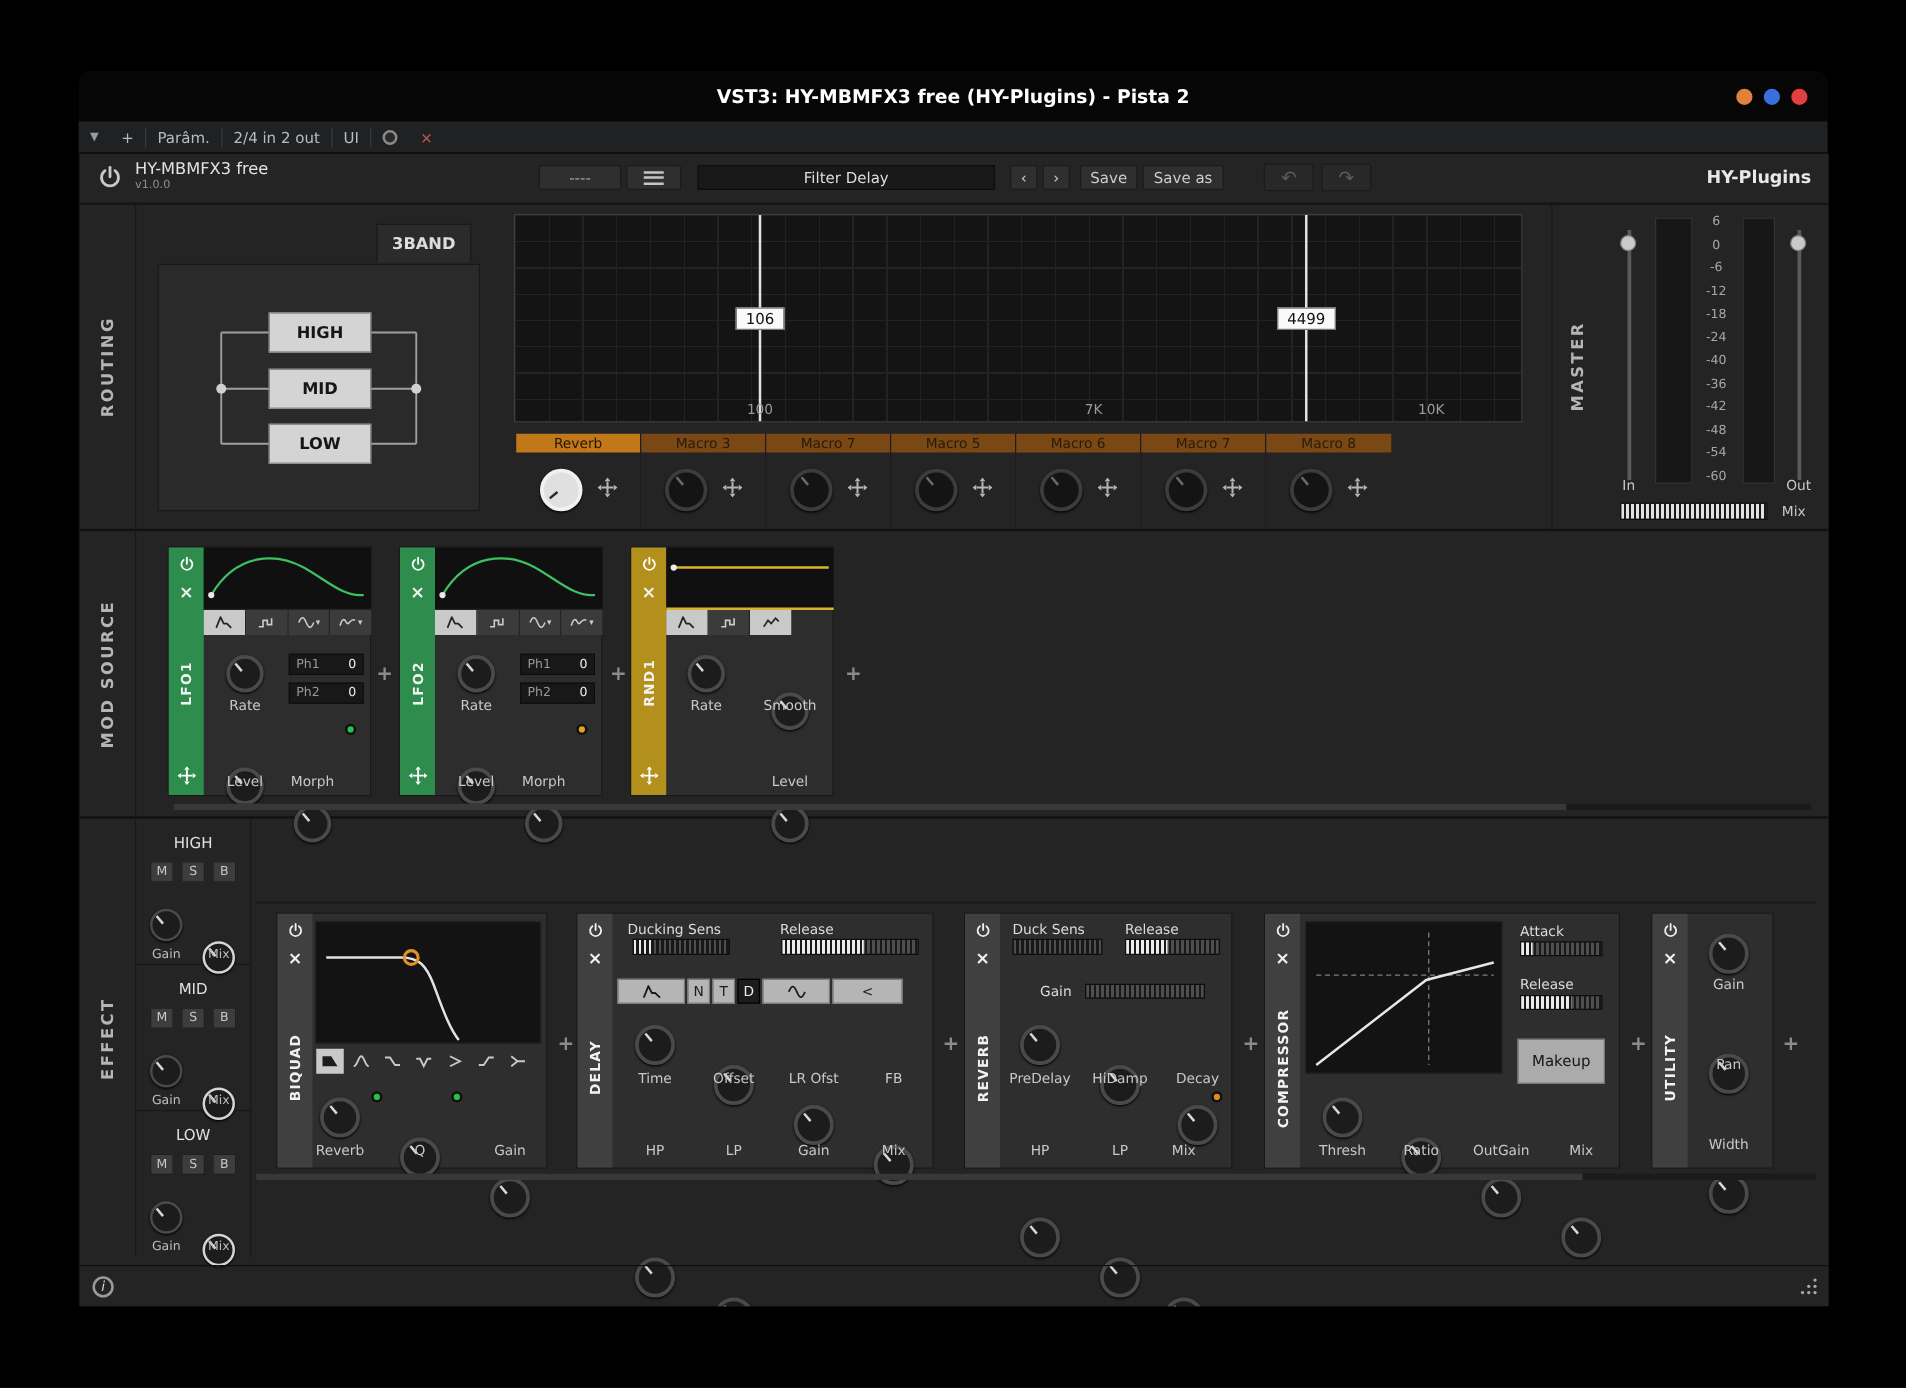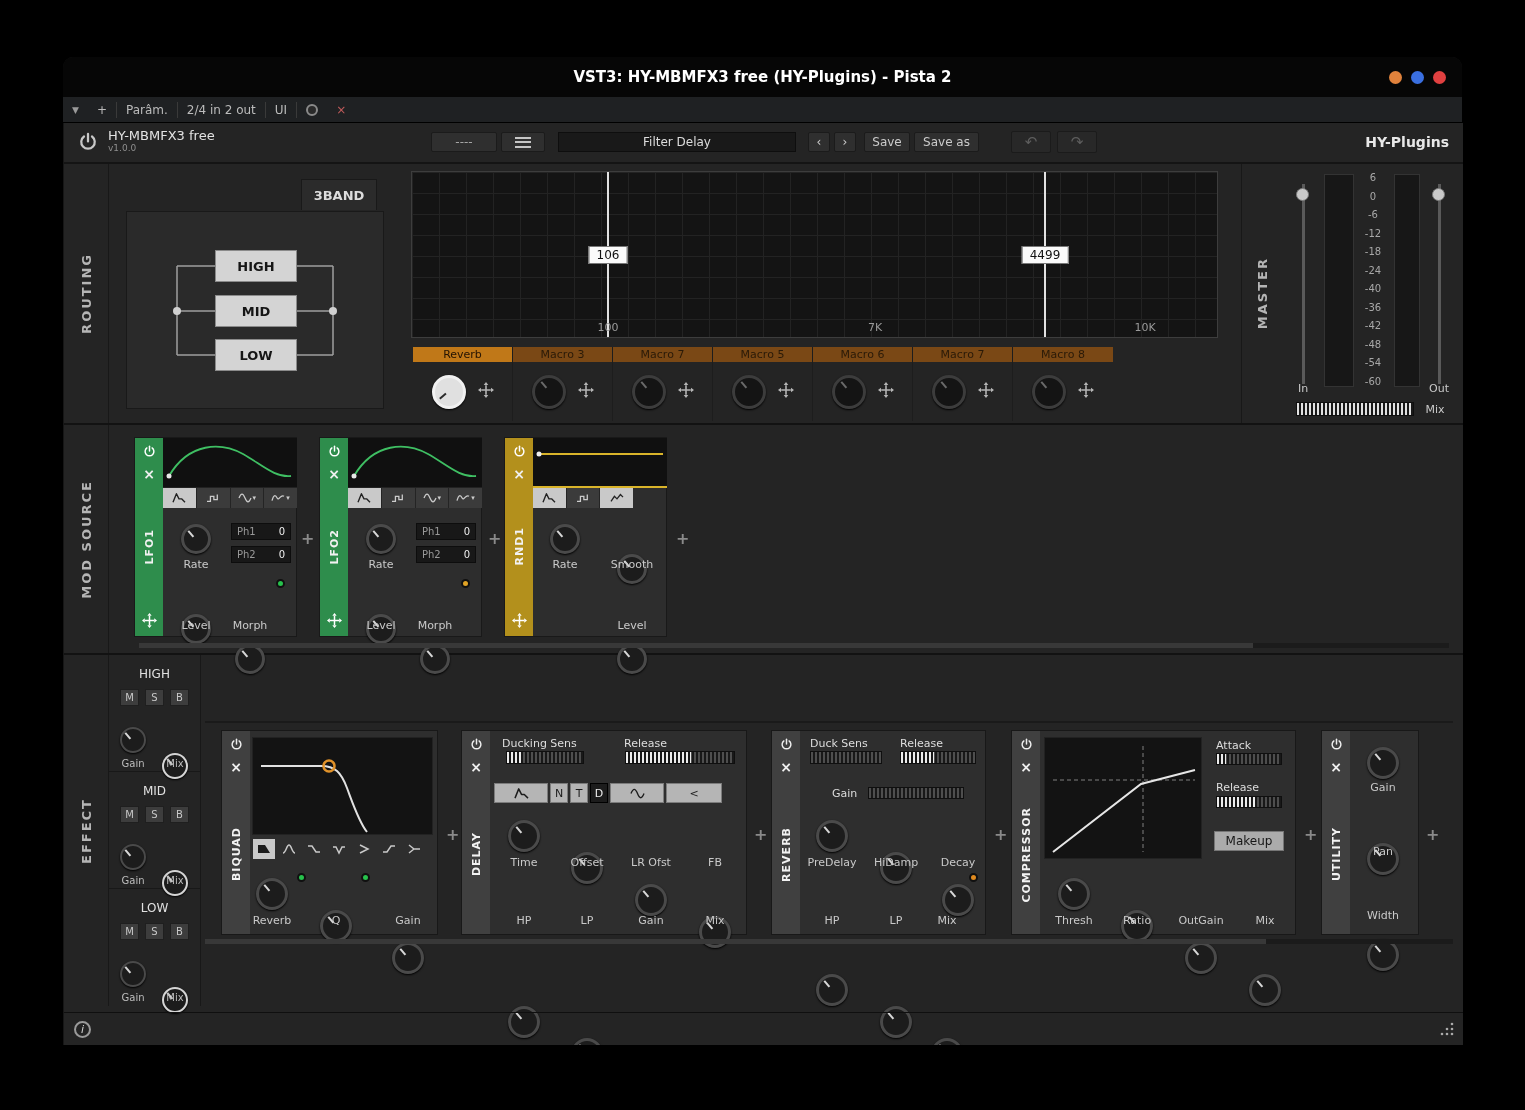--- a/index.html
+++ b/index.html
@@ -713,21 +713,21 @@
               </svg>
           </div>
           <div class="mlabel" style="left:204px;top:8px">Attack</div>
           <div class="meter" style="left:204px;top:22px;width:66px;height:12px">
               <span class="lit" style="width:14%"></span>
             </div>
           <div class="mlabel" style="left:204px;top:50px">Release</div>
           <div class="meter" style="left:204px;top:65px;width:66px;height:12px">
               <span class="lit" style="width:62%"></span>
             </div>
-          <div class="makeup" style="left:202px;top:100px;width:70px;height:20px">Makeup</div>
+          <div class="makeup" style="left:202px;top:100px;width:70px;height:36px">Makeup</div>
           <div class="knob abs" style="left:46px;top:147px"></div>
           <div class="knob abs" style="left:109px;top:147px"></div>
           <div class="knob abs" style="left:173px;top:147px"></div>
           <div class="knob abs" style="left:237px;top:147px"></div>
           <div class="klabel" style="left:30px;top:183px">Thresh</div>
           <div class="klabel" style="left:93px;top:183px">Ratio</div>
           <div class="klabel" style="left:157px;top:183px">OutGain</div>
           <div class="klabel" style="left:221px;top:183px">Mix</div>
         </div>
         <span class="plus" style="left:1240px;top:170px">+</span>

